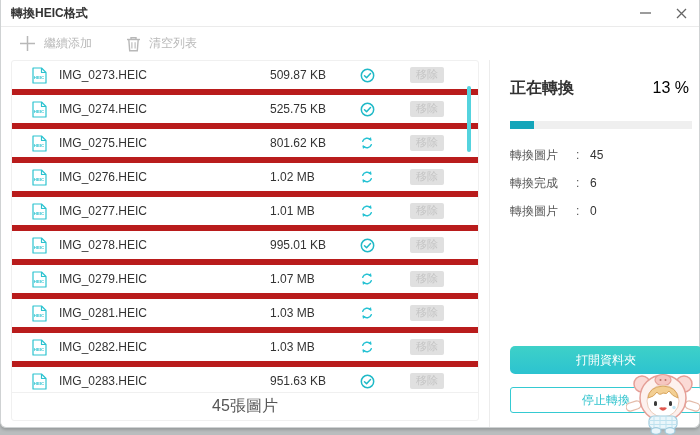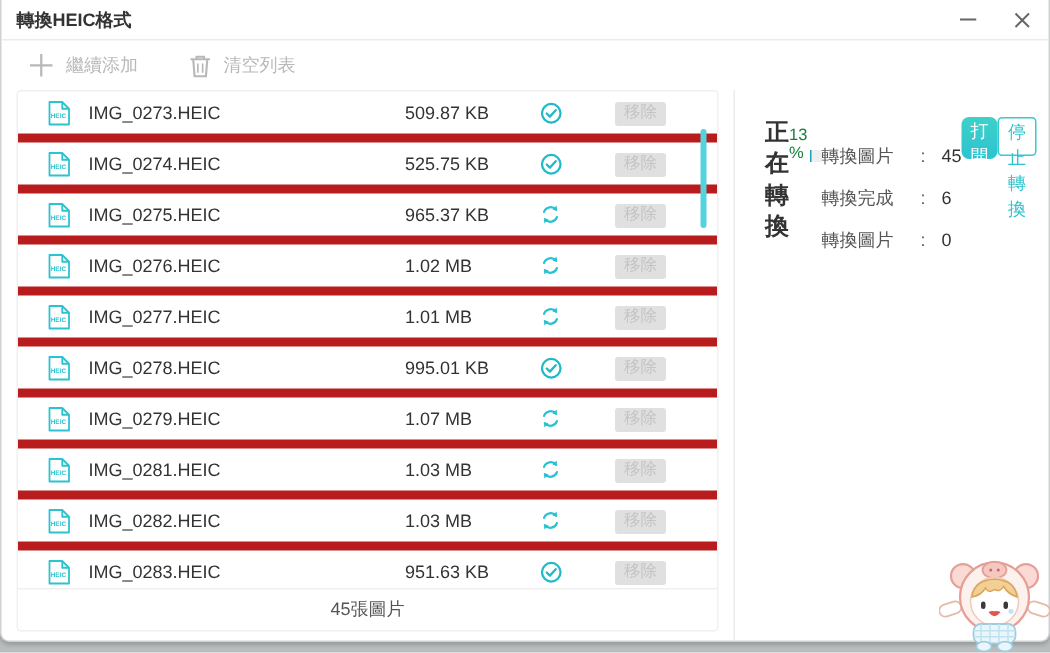--- a/index.html
+++ b/index.html
@@ -44,29 +44,29 @@
   .trow .heic-icon{width:15px;height:17px;margin-right:12px;display:inline-flex;flex:0 0 auto;}
   .trow .c-size{width:90px;padding-left:10px;box-sizing:border-box;flex:0 0 auto;}
   .trow .c-status{width:50px;padding-left:10px;box-sizing:border-box;flex:0 0 auto;display:flex;align-items:center;}
   .trow .c-action{width:78px;padding-left:10px;box-sizing:border-box;flex:0 0 auto;}
   .remove-btn{display:inline-block;background:#e0e0e0;color:#c4c4c4;font-size:11px;
     padding:1px 6px 2px;border-radius:2px;line-height:13px;}
   .st-done,.st-conv{display:none;line-height:0;}
   .trow.done .st-done{display:inline-block;}
   .trow.converting .st-conv{display:inline-block;}
   .tfoot{height:27px;flex:0 0 auto;border-top:1px solid #f0f0f0;display:flex;align-items:center;justify-content:center;
-    font-size:12px;color:#555;}
+    font-size:16px;color:#555;}
   .scroll-thumb{position:absolute;right:7px;top:25px;width:4px;height:66px;border-radius:2px;background:#54d3de;}
   
-  .right{flex:1;border-left:1px solid #ececec;display:flex;flex-direction:row;
+  .right{flex:1;border-left:1px solid #ececec;display:flex;flex-direction:column;
     padding:18px 8px 12px 20px;box-sizing:border-box;min-width:0;}
   .panel-head{display:flex;align-items:baseline;}
   .panel-title{font-size:16px;font-weight:700;color:#333;}
   .panel-head .spacer{flex:1;}
-  .panel-pct{font-size:11px;color:#15803d;padding-right:2px;}
+  .panel-pct{font-size:16px;color:#000000;padding-right:2px;}
   .progress{margin-top:22px;height:8px;background:#efefef;width:182px;}
   .progress-fill{height:100%;background:#14a5ba;width:13%;}
   .stats{margin-top:12px;}
   .stat-row{height:28px;display:flex;align-items:center;font-size:12px;color:#555;}
   .stat-label{width:66px;flex:0 0 auto;}
   .stat-colon{width:14px;flex:0 0 auto;color:#555;}
   .stat-value{color:#333;}
   .panel-spacer{flex:1;}
   .btn-primary{
     width:192px;height:28px;border:none;border-radius:5px;cursor:pointer;
@@ -187,21 +187,21 @@
     <div class="c-name">
       <span class="heic-icon">
         <svg width="15" height="17" viewBox="0 0 15 17">
           <path d="M1 1 h8.5 l4.5 4.5 V16 H1 Z" fill="#fff" stroke="#2cc3d0" stroke-width="1.2" stroke-linejoin="round"></path>
           <path d="M9.5 1 v4.5 H14" fill="none" stroke="#2cc3d0" stroke-width="1.2" stroke-linejoin="round"></path>
           <text x="1.8" y="11.5" font-size="4.3" fill="#2cc3d0" font-weight="bold" font-family="sans-serif">HEIC</text>
         </svg>
       </span>
       <span class="fname">IMG_0275.HEIC</span>
     </div>
-    <div class="c-size">965.37 KB</div>
+    <div class="c-size">801.62 KB</div>
     <div class="c-status">
 
       <span class="st-conv">
         <svg width="14" height="14" viewBox="0 0 16 16">
           <path d="M3.1 6.0 A5.3 5.3 0 0 1 12.2 4.4" fill="none" stroke="#27c2d3" stroke-width="1.7" stroke-linecap="round"></path>
           <path d="M12.9 10.0 A5.3 5.3 0 0 1 3.8 11.6" fill="none" stroke="#27c2d3" stroke-width="1.7" stroke-linecap="round"></path>
           <path d="M12.6 1.2 l0.5 3.8 -3.6 -0.7 z" fill="#27c2d3"></path>
           <path d="M3.4 14.8 l-0.5 -3.8 3.6 0.7 z" fill="#27c2d3"></path>
         </svg>
       </span>

